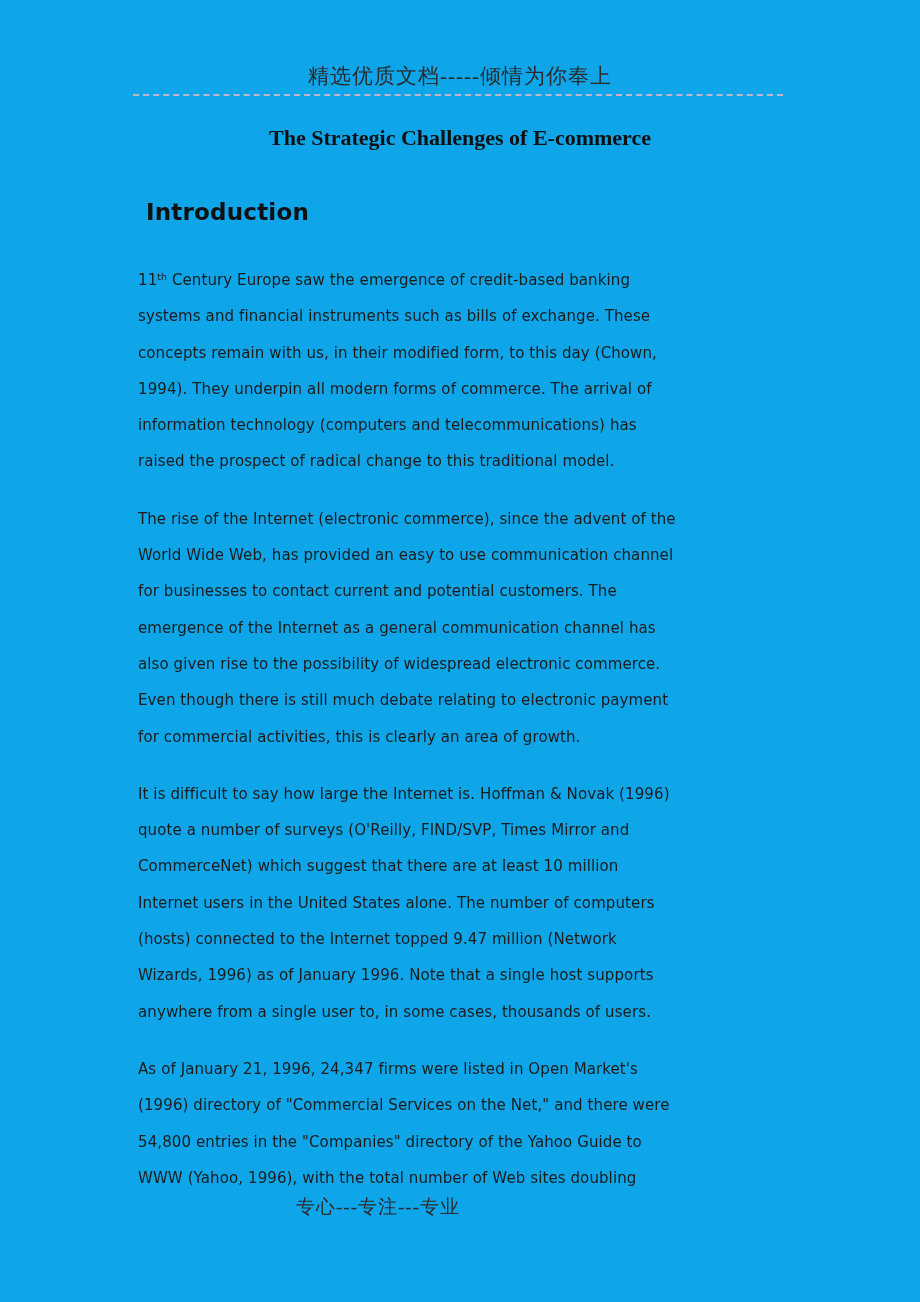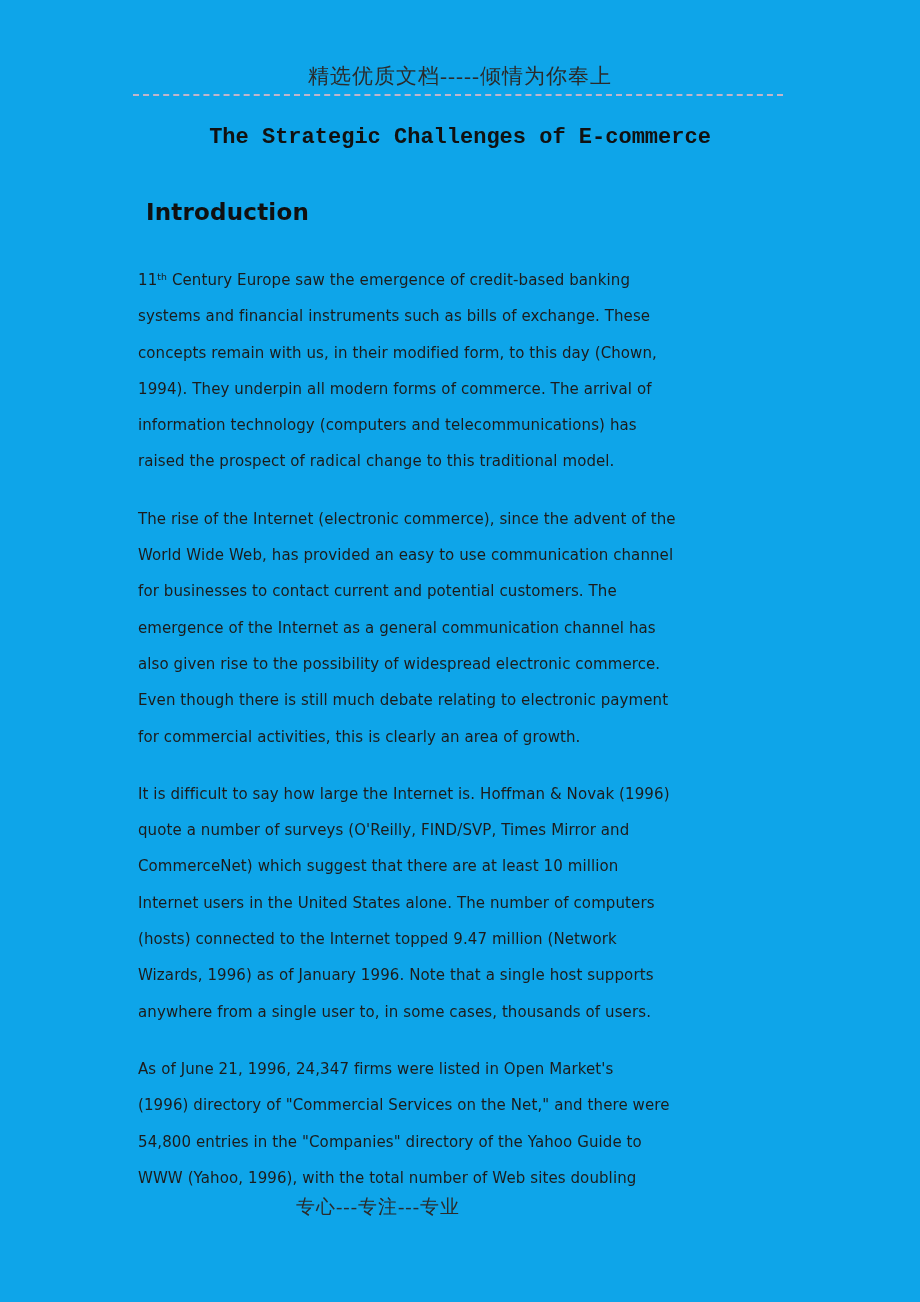--- a/index.html
+++ b/index.html
@@ -36,21 +36,21 @@
     height: 0;
     border-top: 2px dashed #c1b5c9;
   }
   .doc-title {
     position: absolute;
     top: 123px;
     left: 0;
     width: 920px;
     margin: 0;
     text-align: center;
-    font-family: Liberation Mono, monospace;
+    font-family: Liberation Serif, serif;
     font-weight: bold;
     font-size: 22px;
     line-height: 30px;
     color: #111111;
   }
   .content {
     position: absolute;
     top: 190px;
     left: 138px;
     width: 720px;
@@ -124,21 +124,21 @@
 for commercial activities, this is clearly an area of growth.</p>
 
     <p class="body-para">It is difficult to say how large the Internet is. Hoffman &amp; Novak (1996)
 quote a number of surveys (O'Reilly, FIND/SVP, Times Mirror and
 CommerceNet) which suggest that there are at least 10 million
 Internet users in the United States alone. The number of computers
 (hosts) connected to the Internet topped 9.47 million (Network
 Wizards, 1996) as of January 1996. Note that a single host supports
 anywhere from a single user to, in some cases, thousands of users.</p>
 
-    <p class="body-para">As of June 21, 1996, 24,347 firms were listed in Open Market's
+    <p class="body-para">As of January 21, 1996, 24,347 firms were listed in Open Market's
 (1996) directory of "Commercial Services on the Net," and there were
 54,800 entries in the "Companies" directory of the Yahoo Guide to
 WWW (Yahoo, 1996), with the total number of Web sites doubling</p>
   </div>
 
   <div class="page-footer">
     <span>专心---专注---专业</span>
   </div>
 
 </div>

